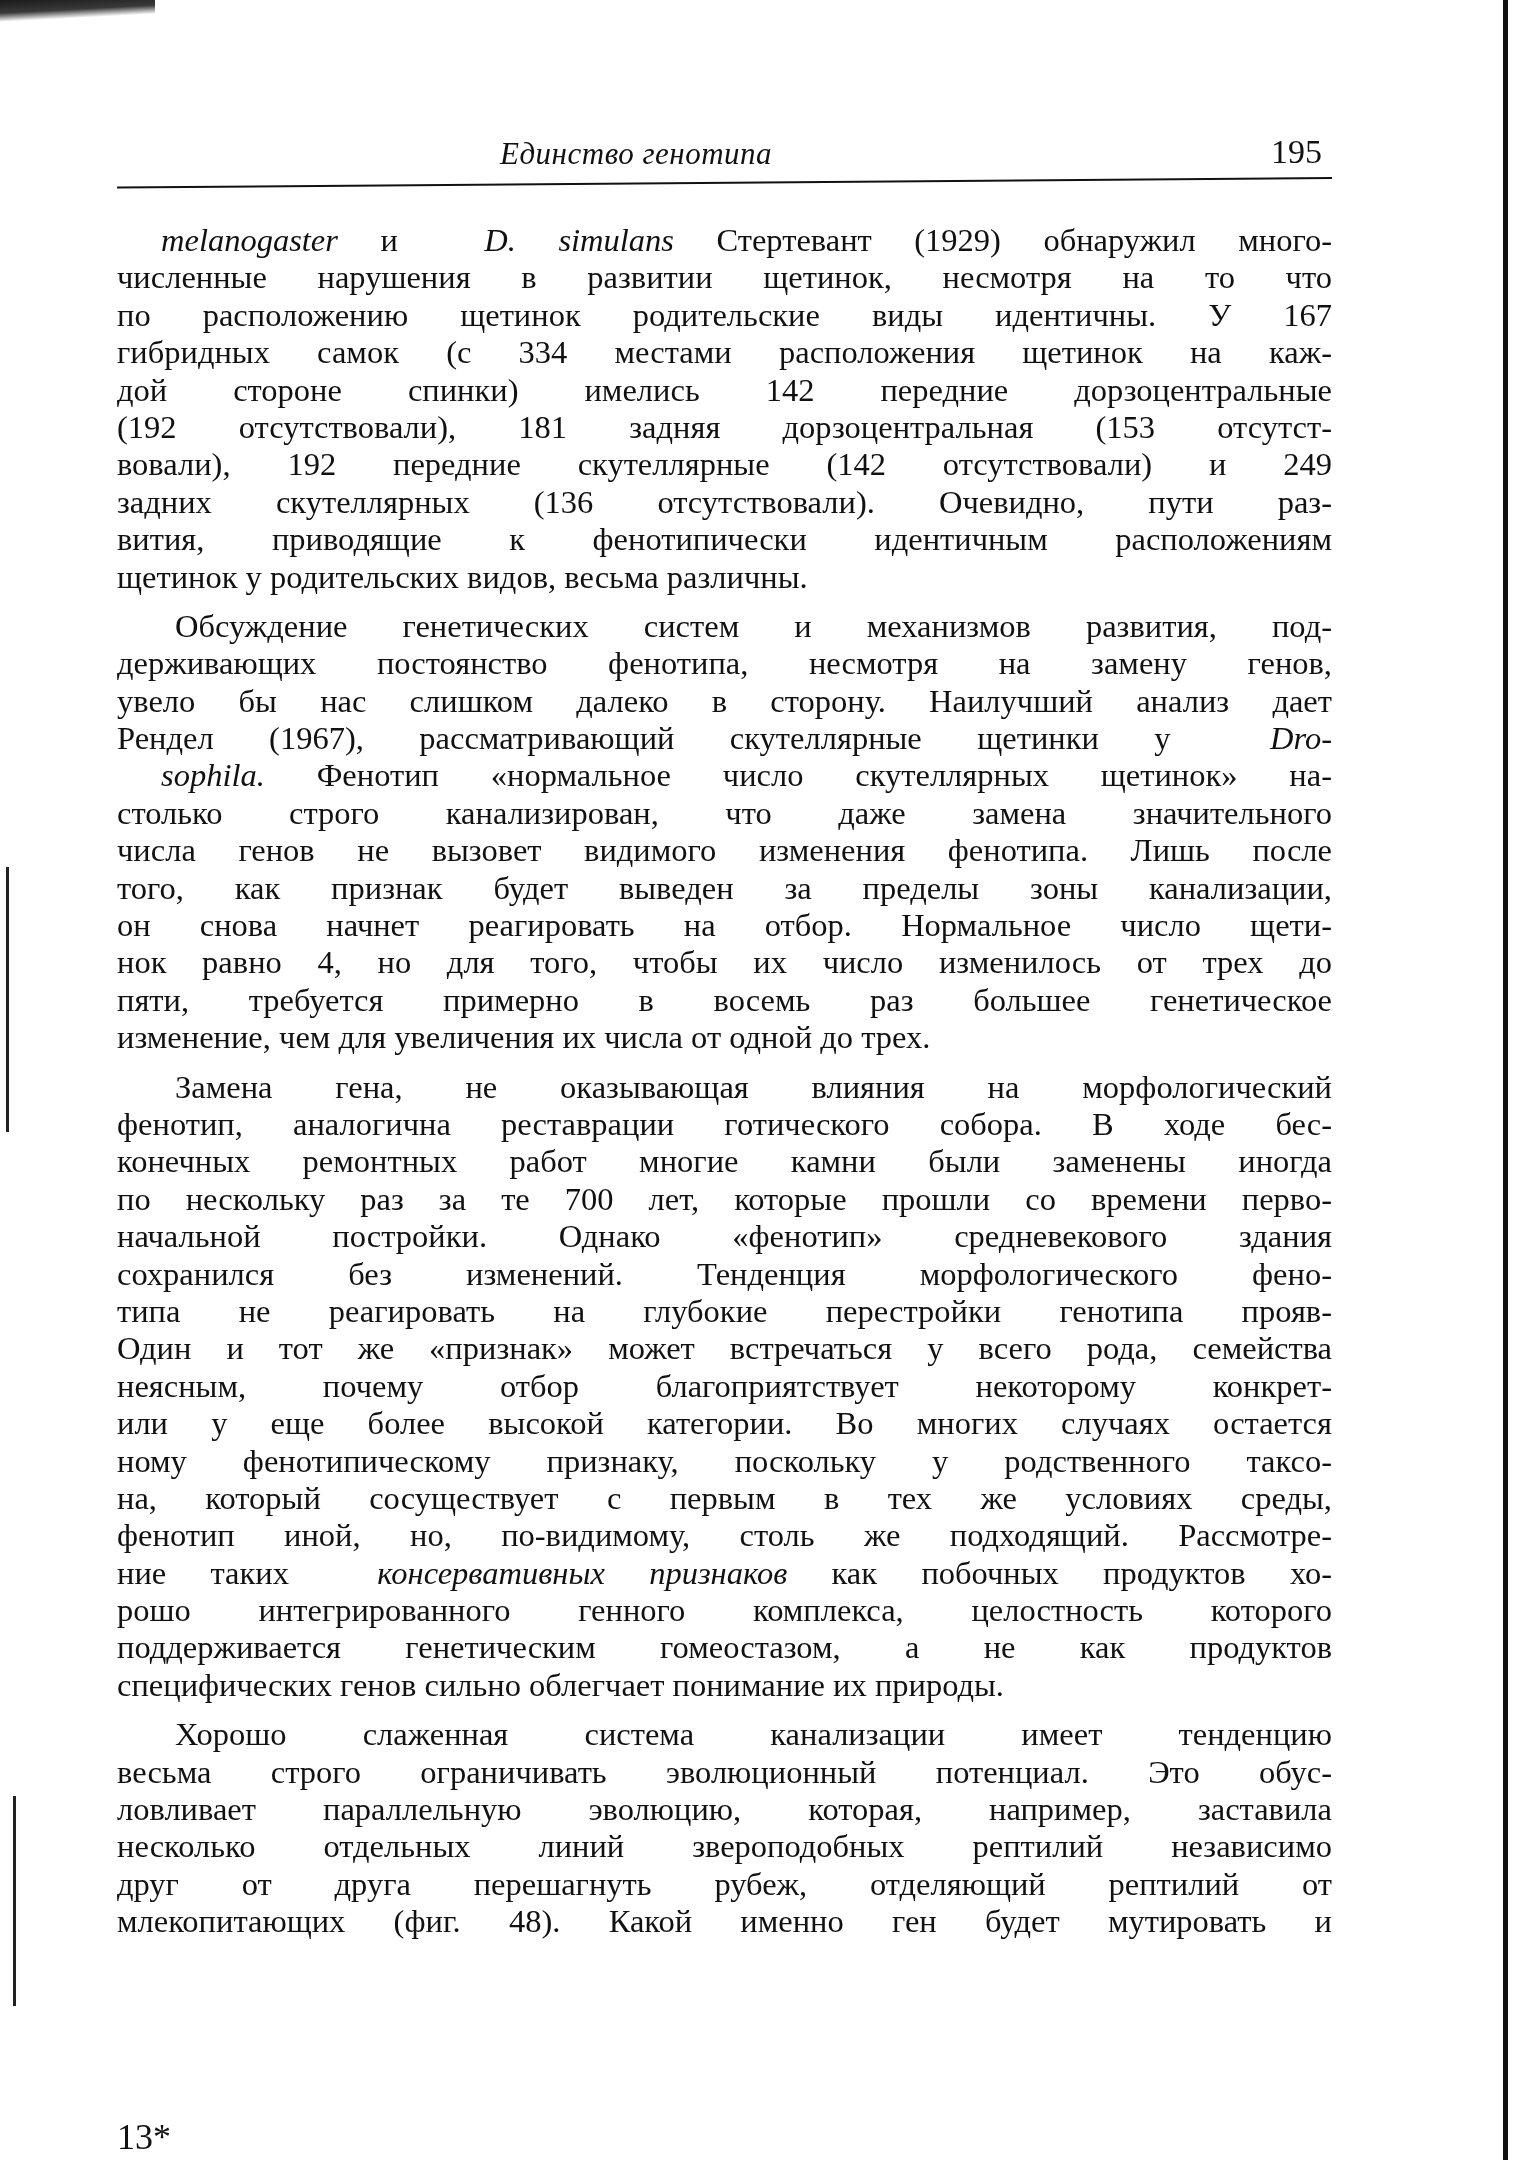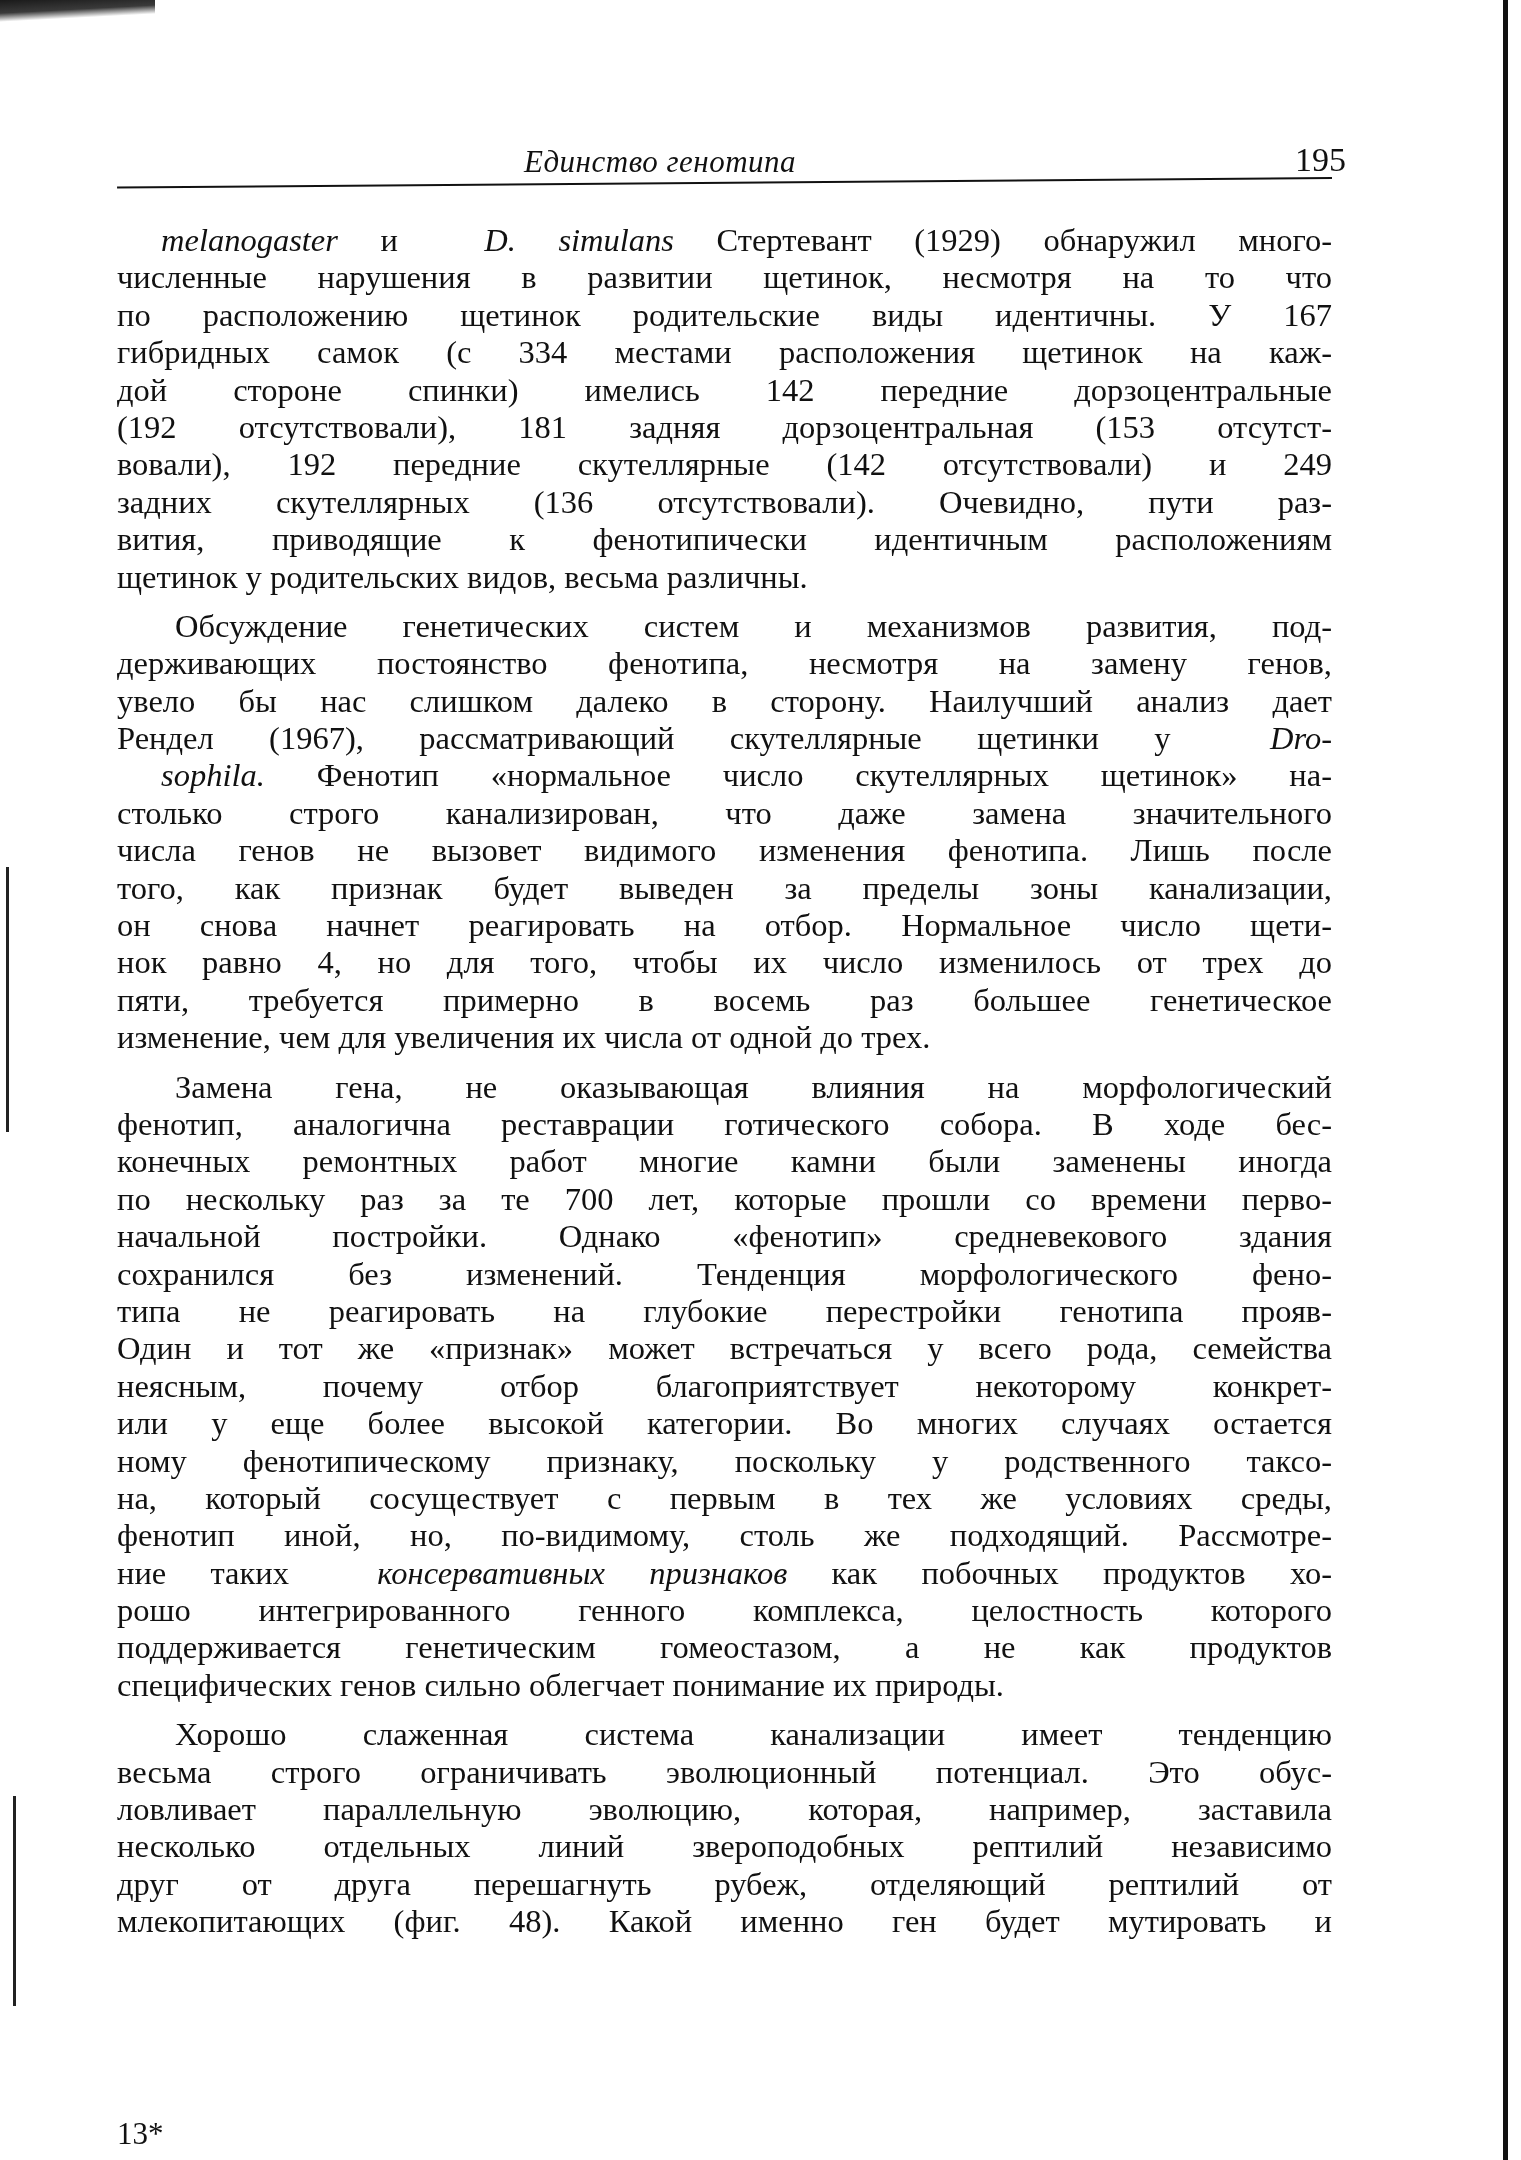--- a/index.html
+++ b/index.html
@@ -34,24 +34,23 @@
       position: absolute;
       width: 3px;
       background: #222;
     }
     .margin-mark.m1 { left: 6px; top: 867px; height: 265px; }
     .margin-mark.m2 { left: 13px; top: 1796px; height: 210px; }
 
     
     .running-head {
       position: absolute;
-      left: 131px; top: 133px;
+      left: 107px; top: 133px;
       width: 1215px;
       height: 44px;
-      margin-top: 8px;
     }
     .running-title {
       position: absolute;
       left: 393px; top: 3px;
       font-style: italic;
       font-size: 31px;
       letter-spacing: 0.5px;
     }
     .page-number {
       position: absolute;
@@ -88,21 +87,21 @@
     }
     .line.indent {
       padding-left: 58px;
       margin-top: 12px;
     }
     .it { font-style: italic; margin-left: 44px; }
 
     .signature {
       position: absolute;
       left: 117px; top: 2116px;
-      font-size: 31px;
+      font-size: 36px;
     }
   </style>
 </head>
 <body>
 
 <div class="scan-smudge-top"></div>
 <div class="scan-right-edge"></div>
 <div class="margin-mark m1"></div>
 <div class="margin-mark m2"></div>
 

